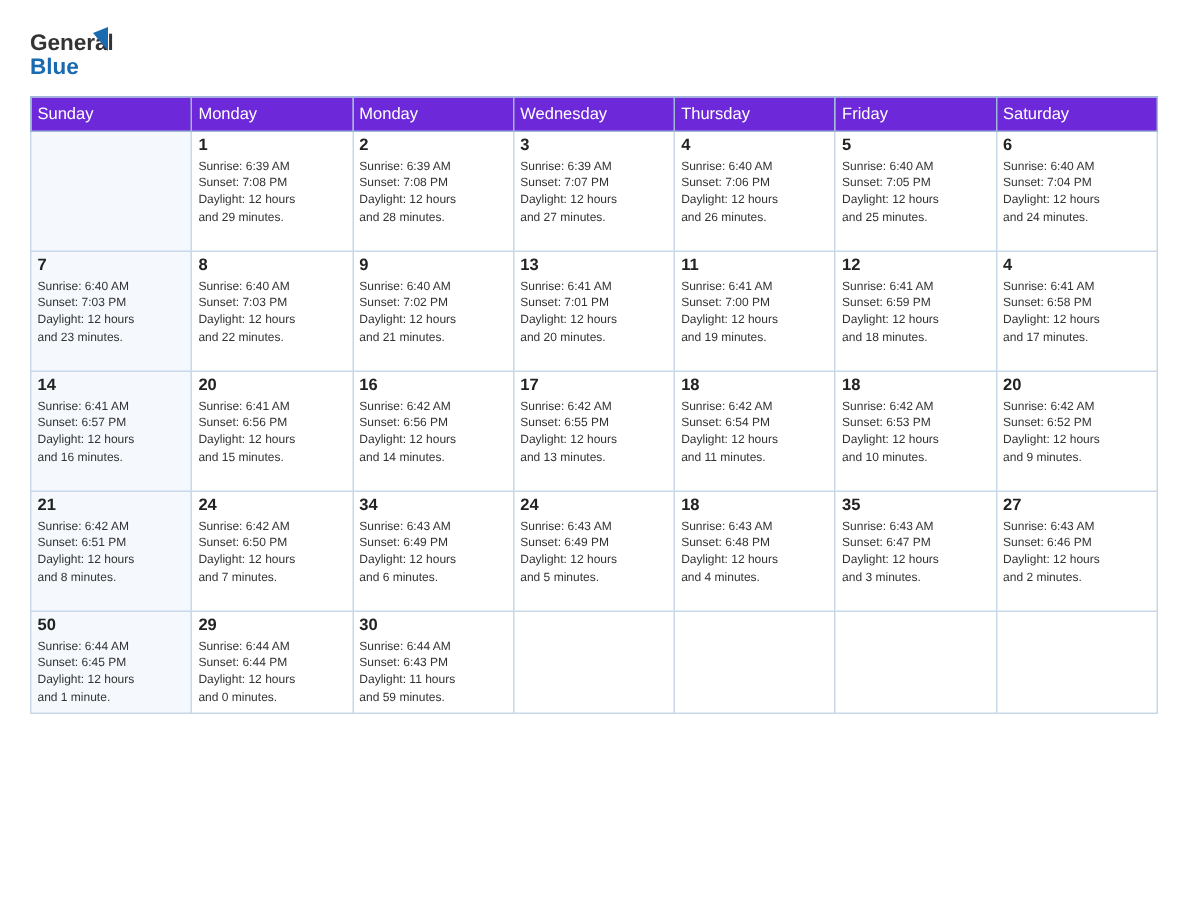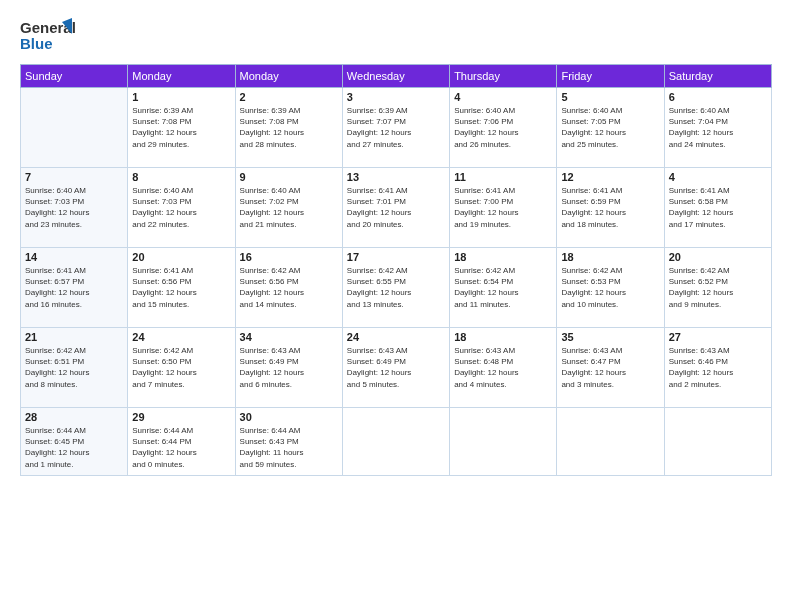--- a/index.html
+++ b/index.html
@@ -308,21 +308,21 @@
           <td>
             <span class="day-num">27</span>
             <div class="day-info" style="white-space: pre-line;">Sunrise: 6:43 AM
 Sunset: 6:46 PM
 Daylight: 12 hours
 and 2 minutes.</div>
           </td>
         </tr>
         <tr class="last-row">
           <td>
-            <span class="day-num">28</span>
+            <span class="day-num">50</span>
             <div class="day-info" style="white-space: pre-line;">Sunrise: 6:44 AM
 Sunset: 6:45 PM
 Daylight: 12 hours
 and 1 minute.</div>
           </td>
           <td>
             <span class="day-num">29</span>
             <div class="day-info" style="white-space: pre-line;">Sunrise: 6:44 AM
 Sunset: 6:44 PM
 Daylight: 12 hours

